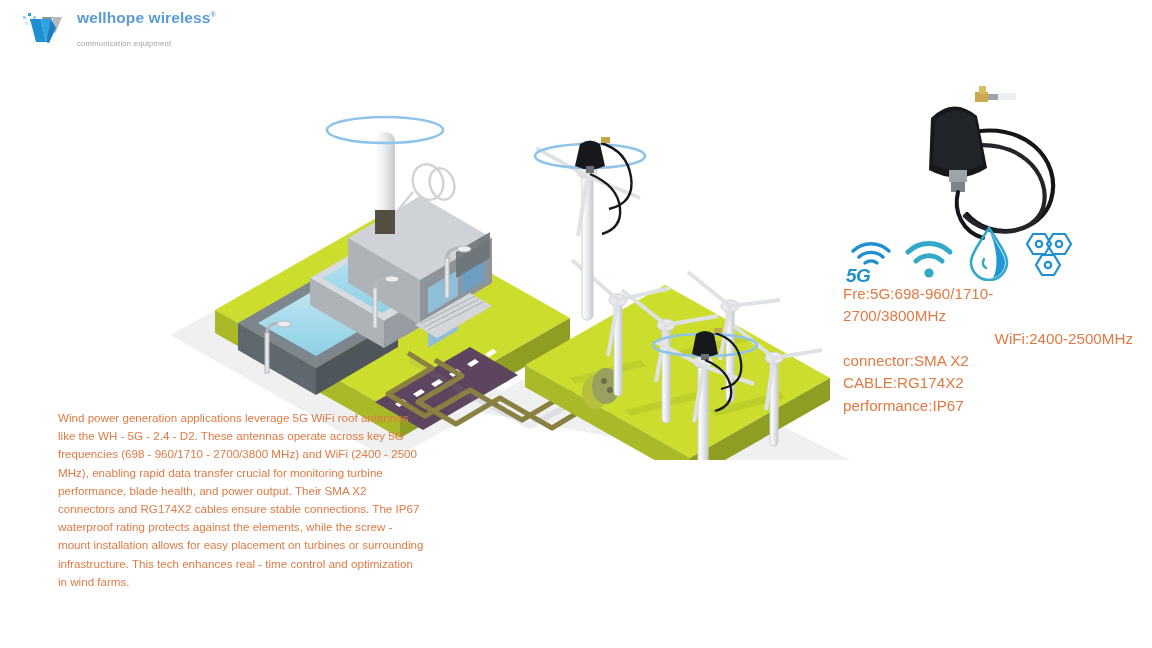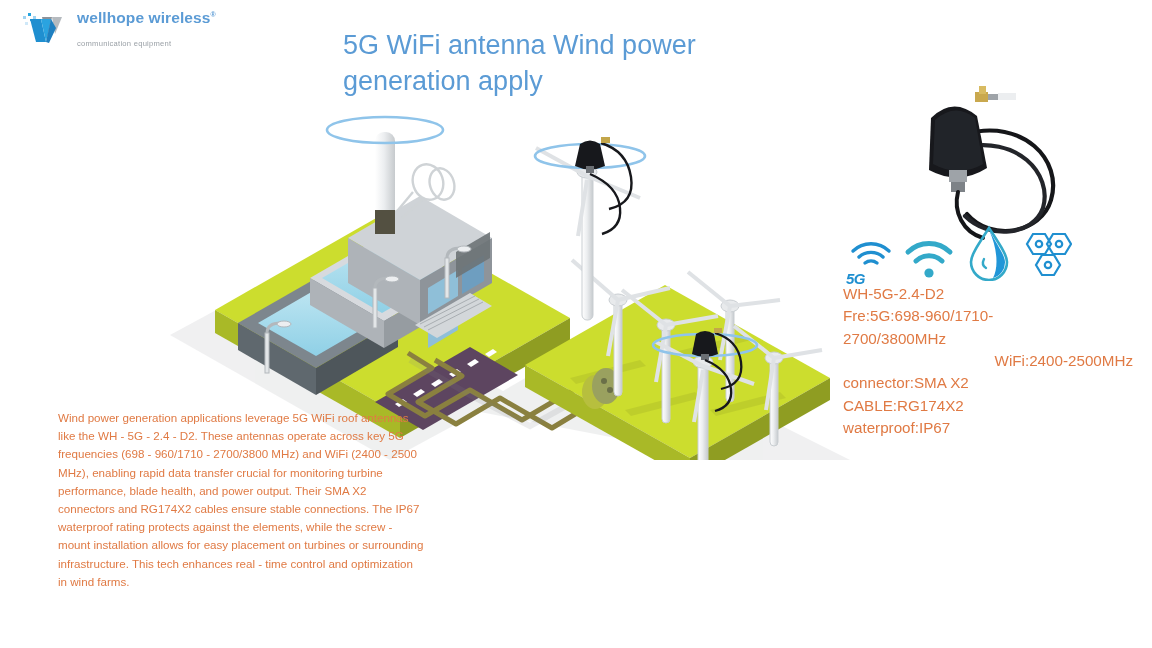--- a/index.html
+++ b/index.html
@@ -45,21 +45,21 @@
     font-size:19px; color:#5b9bd5; letter-spacing:.2px;
   }
 
   
   .icon-row { position:absolute; left:845px; top:215px; width:210px; height:70px; }
   .icon-row .ic { position:absolute; bottom:0; }
   .ic-5g   { left:0px;   }
   .ic-wifi { left:58px;  bottom:6px; }
   .ic-drop { left:122px; bottom:2px; }
   .ic-nut  { left:175px; bottom:4px; }
-  .lbl-5g { position:absolute; left:1px; bottom:-2px; font-size:15px; font-weight:bold;
+  .lbl-5g { position:absolute; left:1px; bottom:-2px; font-size:19px; font-weight:bold;
             font-style:italic; color:#1f8fd0; letter-spacing:-.5px; }
 
   
   .stage { position:absolute; left:170px; top:110px; width:680px; height:350px; }
   .stage svg { display:block; }
 
   
   .product { position:absolute; left:905px; top:82px; width:180px; height:165px; }
 </style>
 </head>
@@ -84,21 +84,20 @@
         <polygon points="19,7 29,7 24,30" fill="#2aa3e0"></polygon>
         <polygon points="24,30 29,7 34,16 27,31" fill="#1e7fc0"></polygon>
       </svg>
     </div>
     <div class="logo-text">
       <div class="logo-name"><span>wellhope wireless</span><span class="logo-reg">®</span></div>
       <div class="logo-sub">communication equipment</div>
     </div>
   </div>
 
-  <h1 class="title">5G WiFi antenna Wind power generation apply</h1>
 
   <div class="stage">
     <svg width="680" height="350" viewBox="0 0 680 350">
       <defs>
         <linearGradient id="poleG" x1="0" y1="0" x2="1" y2="0">
           <stop offset="0" stop-color="#ffffff"></stop>
           <stop offset=".45" stop-color="#eceef0"></stop>
           <stop offset="1" stop-color="#c6cacd"></stop>
         </linearGradient>
         <linearGradient id="glassG" x1="0" y1="0" x2="0" y2="1">
@@ -364,25 +363,24 @@
           <polygon points="22,24 34,24 40,34 34,44 22,44 16,34"></polygon>
           <circle cx="19" cy="13" r="3.2"></circle>
           <circle cx="39" cy="13" r="3.2"></circle>
           <circle cx="28" cy="34" r="3.2"></circle>
         </g>
       </svg>
     </div>
   </div>
 
   <div class="specs">
-    <div>WH-5G-2.4-D2</div>
     <div>Fre:5G:698-960/1710-</div>
     <div>2700/3800MHz</div>
     <div class="indent">WiFi:2400-2500MHz</div>
     <div>connector:SMA X2</div>
     <div>CABLE:RG174X2</div>
-    <div>waterproof:IP67</div>
+    <div>performance:IP67</div>
   </div>
 
   <p class="paragraph">Wind power generation applications leverage 5G WiFi roof antennas like the WH - 5G - 2.4 - D2. These antennas operate across key 5G frequencies (698 - 960/1710 - 2700/3800 MHz) and WiFi (2400 - 2500 MHz), enabling rapid data transfer crucial for monitoring turbine performance, blade health, and power output. Their SMA X2 connectors and RG174X2 cables ensure stable connections. The IP67 waterproof rating protects against the elements, while the screw - mount installation allows for easy placement on turbines or surrounding infrastructure. This tech enhances real - time control and optimization in wind farms.</p>
 
 
 </div>
 
 </body></html>

